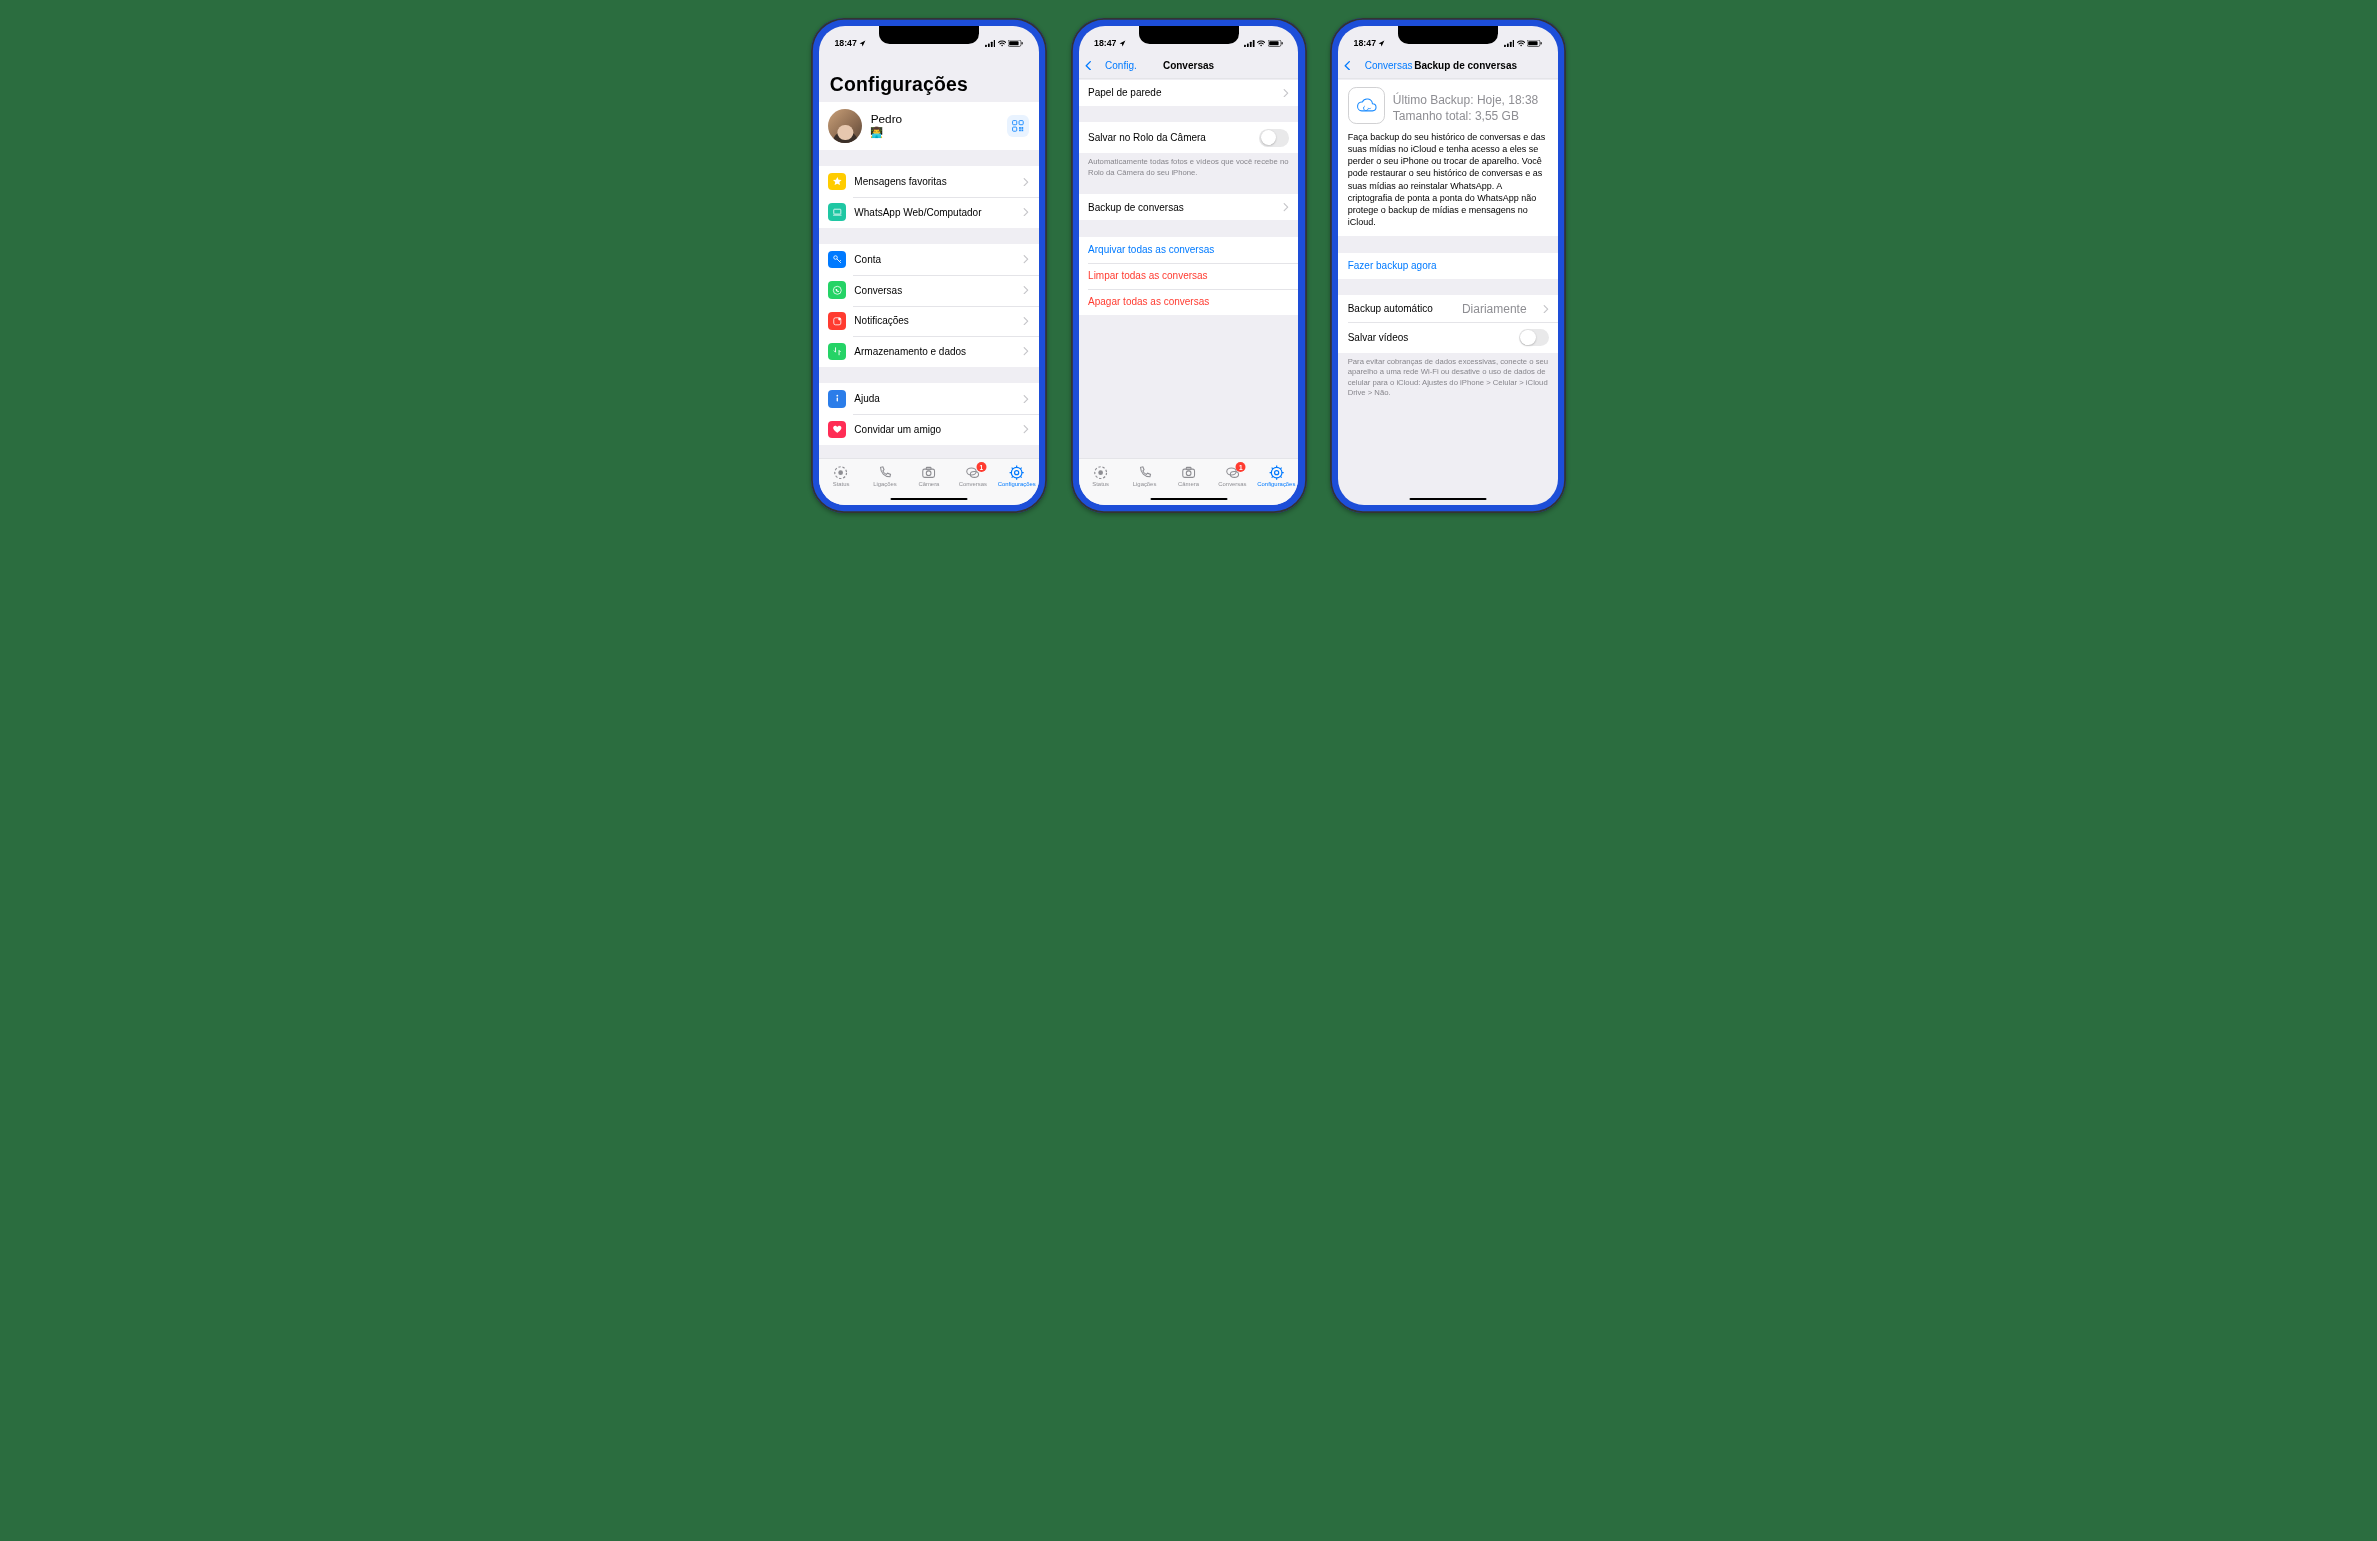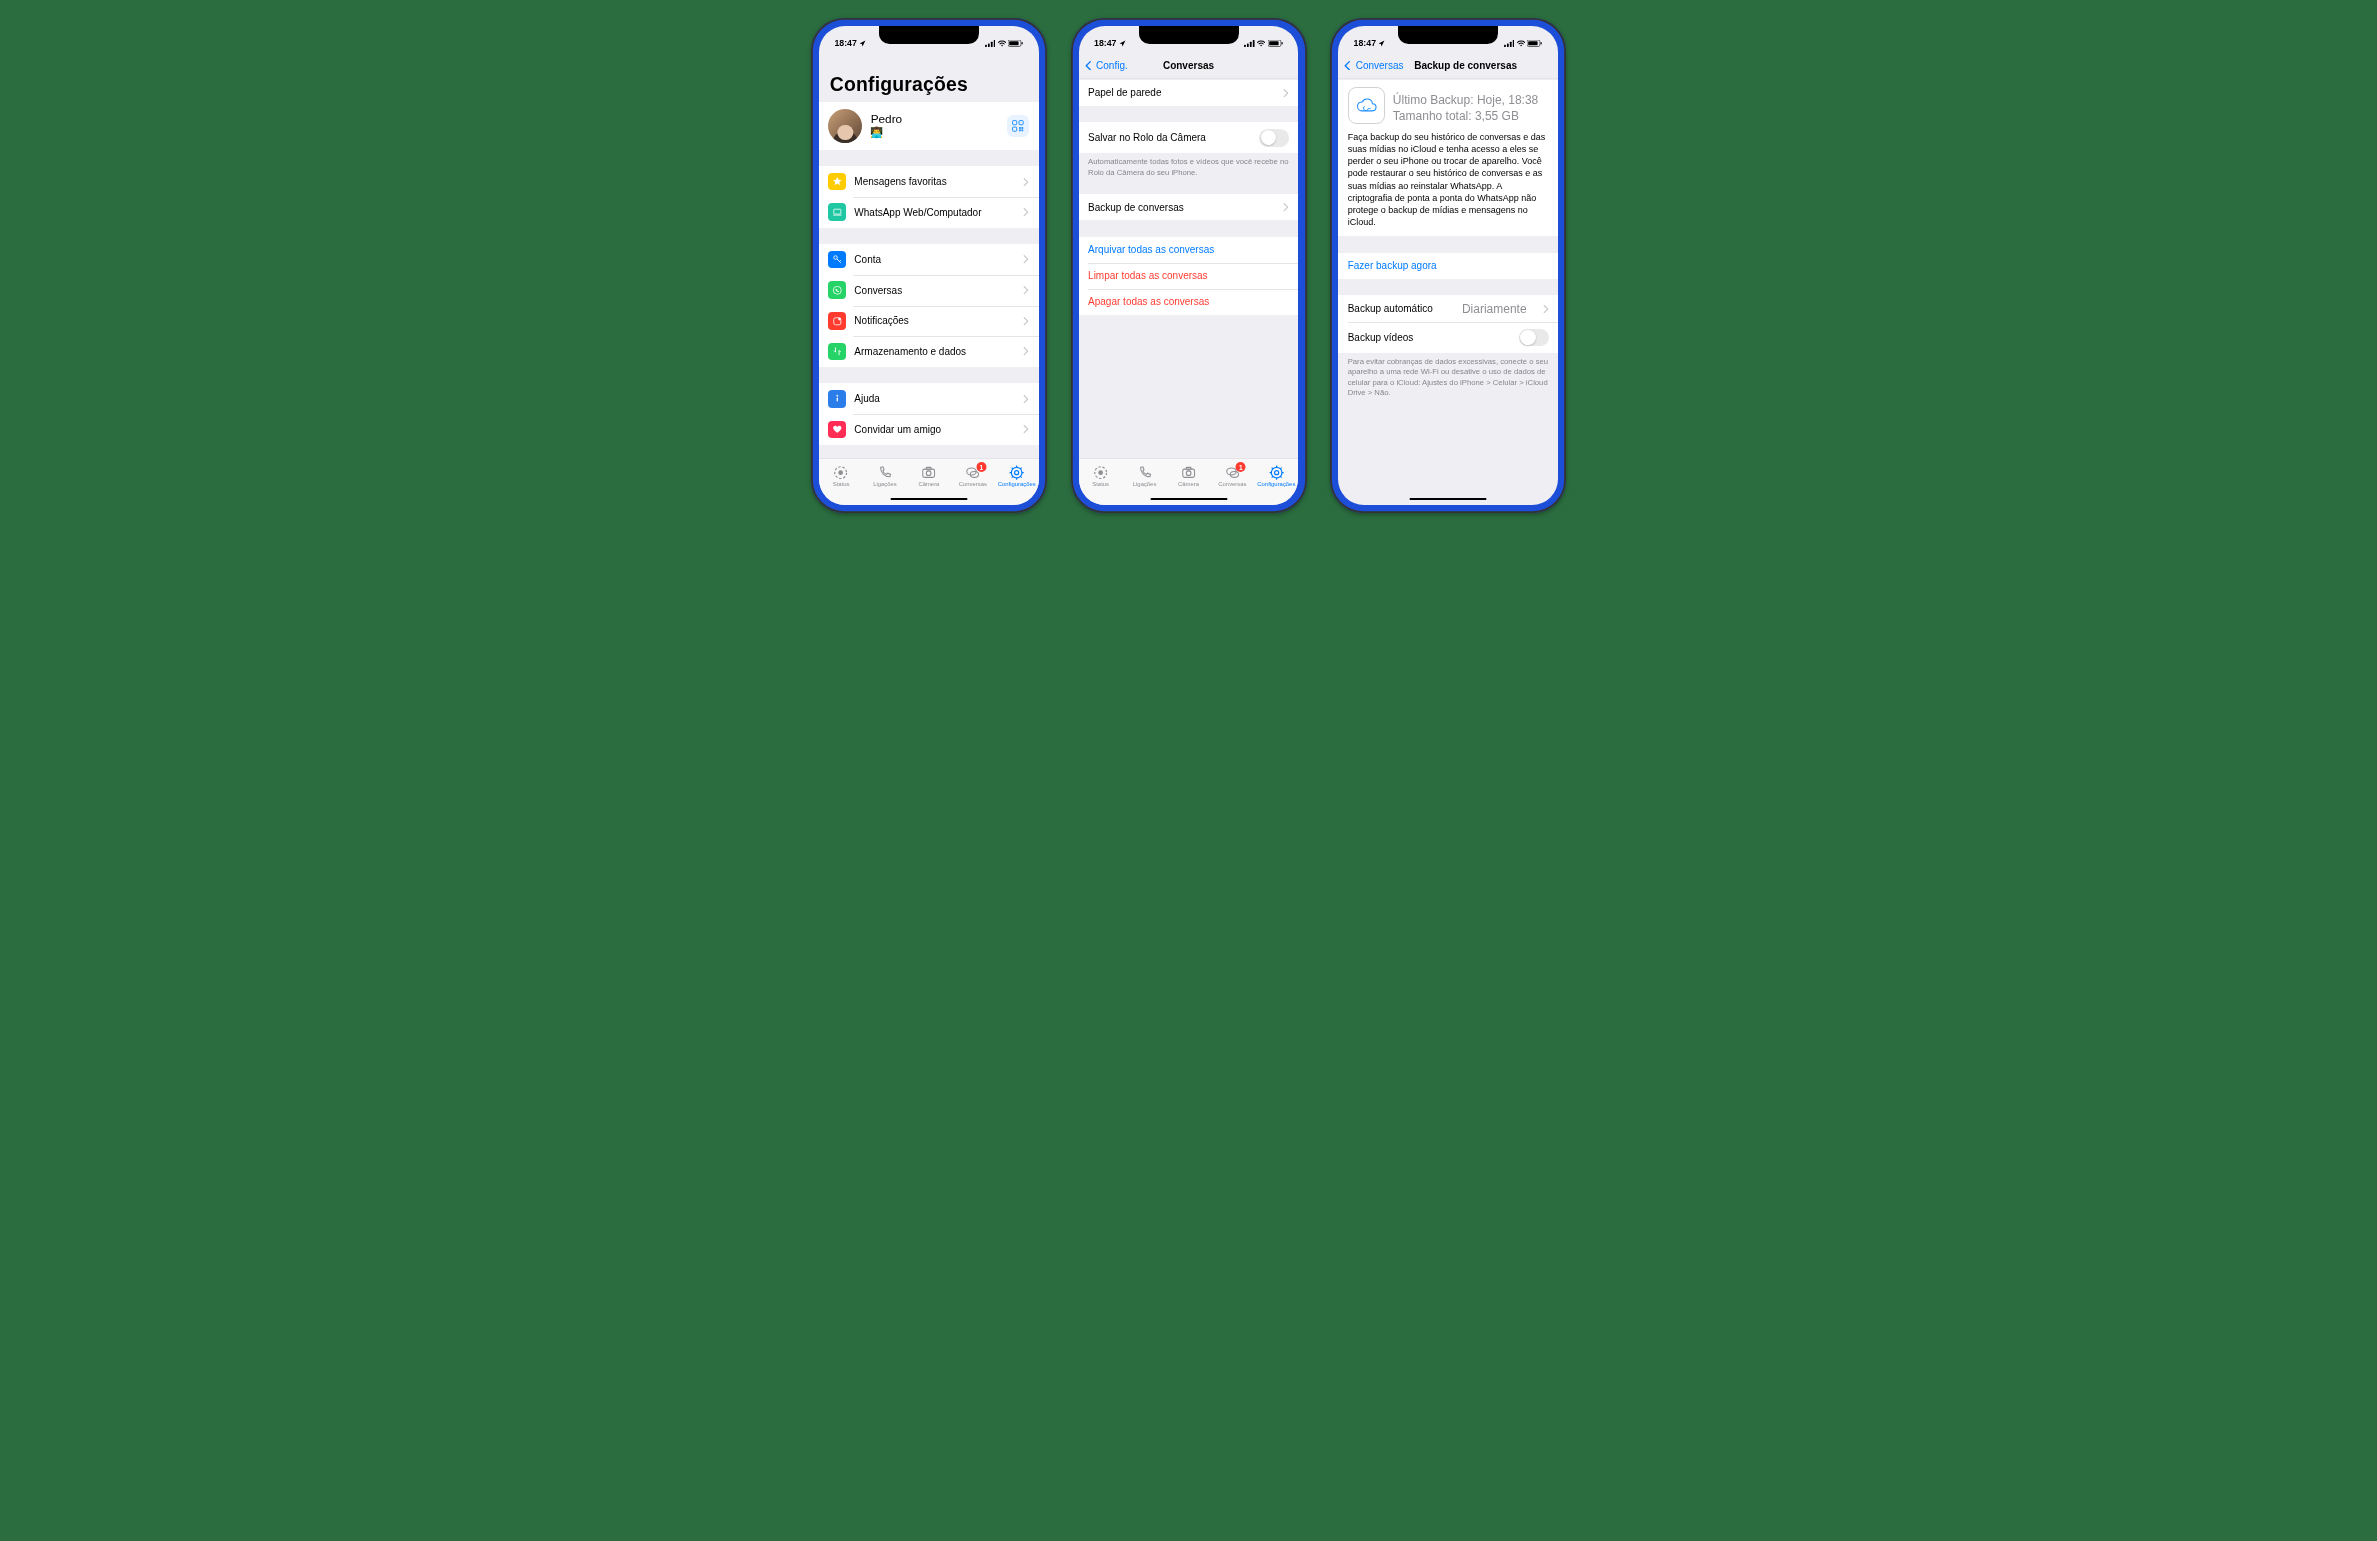--- a/index.html
+++ b/index.html
@@ -82,21 +82,21 @@
     display: flex;
     align-items: center;
     padding: 0 5.9px;
     border-bottom: 0.3px solid var(--sep);
     position: relative;
   }
   .nav-back {
     display: flex; align-items:center;
     color: var(--link-blue);
     font-size: 10px;
-    gap: 5px;
+    gap: 14px;
     z-index: 2;
   }
   .nav-title {
     position: absolute;
     left: 0; right: 0;
     text-align: center;
     font-size: 10px;
     font-weight: 600;
     pointer-events: none;
   }
@@ -703,21 +703,21 @@
         <div class="cell">
           <span class="label">Backup automático</span>
           <span class="detail">Diariamente</span>
           <span class="chev">
               <svg width="5.9" height="8.2" viewBox="0 0 10 14">
                 <use href="#chevron-right"></use>
               </svg>
             </span>
         </div>
         <div class="cell">
-          <span class="label">Backup vídeos</span>
+          <span class="label">Salvar vídeos</span>
           <div class="switch"></div>
         </div>
       </div>
       <div class="footer-text">Para evitar cobranças de dados excessivas, conecte o seu aparelho a uma rede Wi-Fi ou desative o uso de dados de celular para o iCloud: Ajustes do iPhone &gt; Celular &gt; iCloud Drive &gt; Não.</div>
     </div>
 
     <div class="home-indicator"></div>
   </div>
 </div>
 

